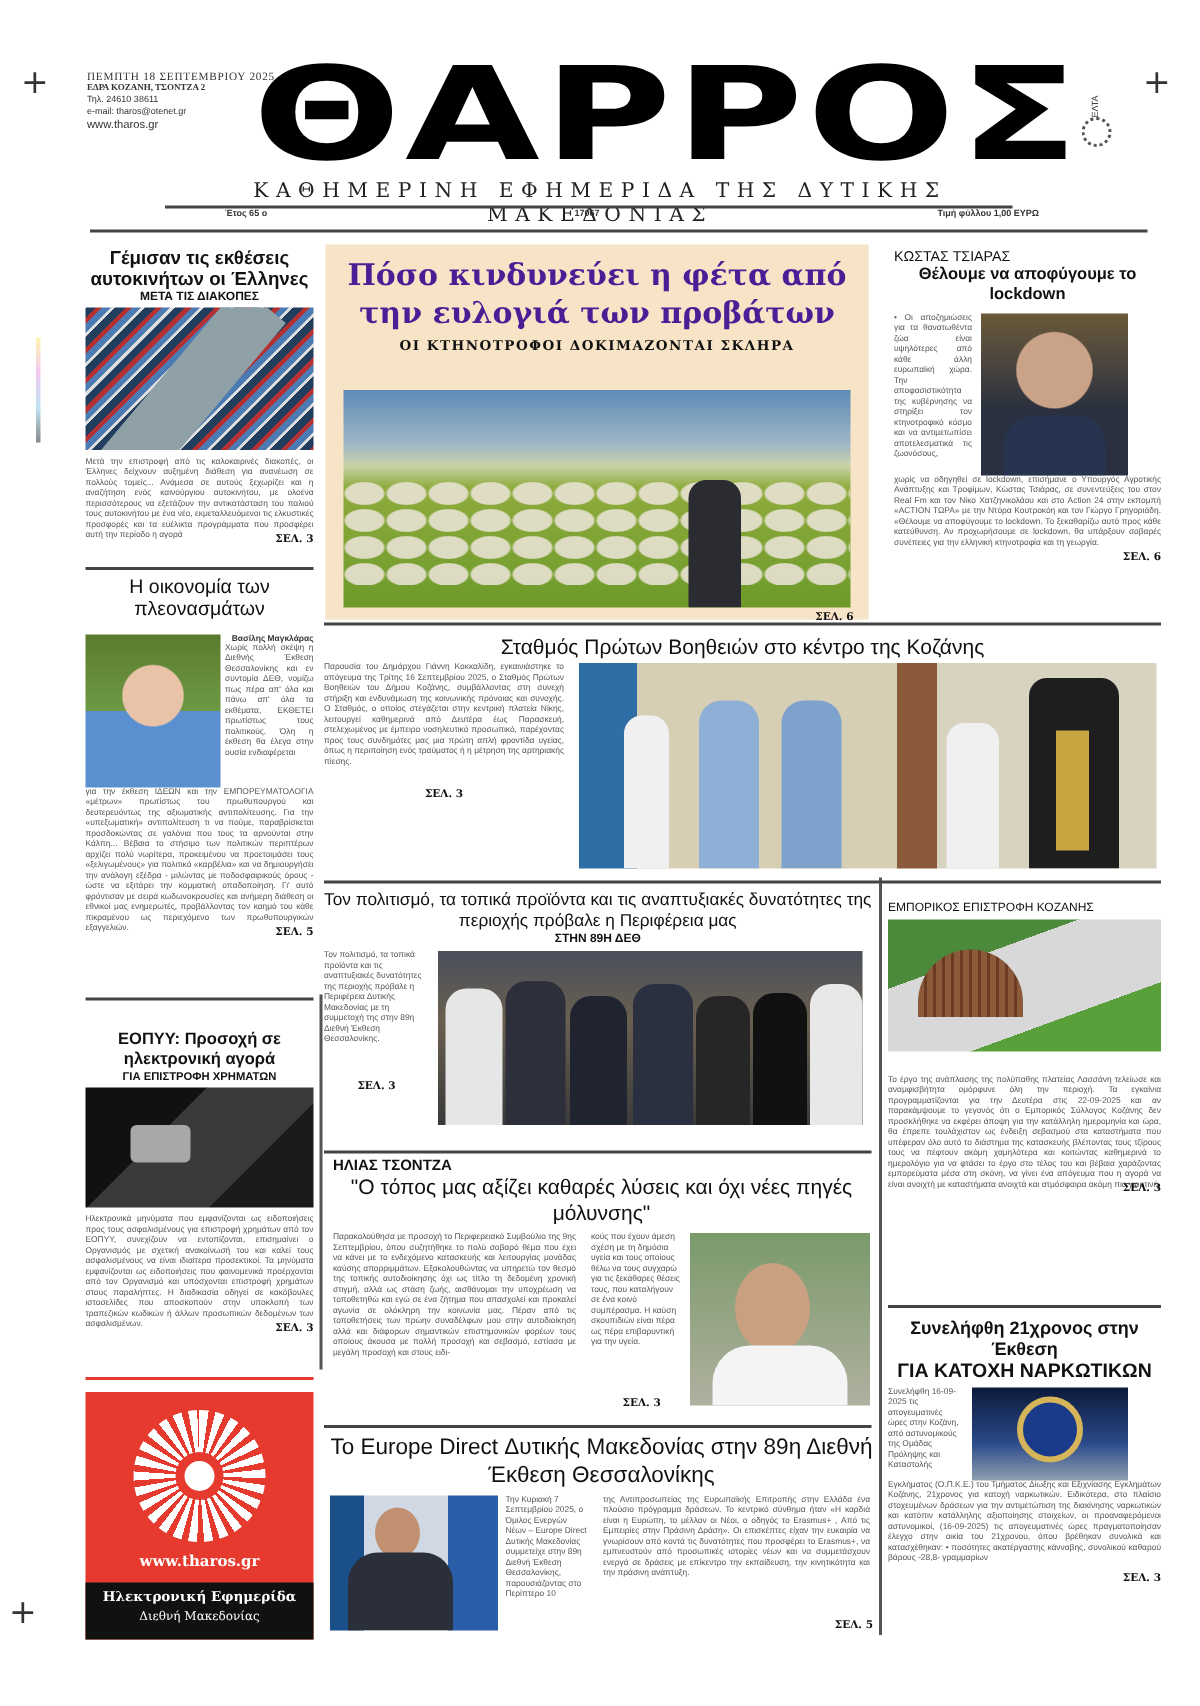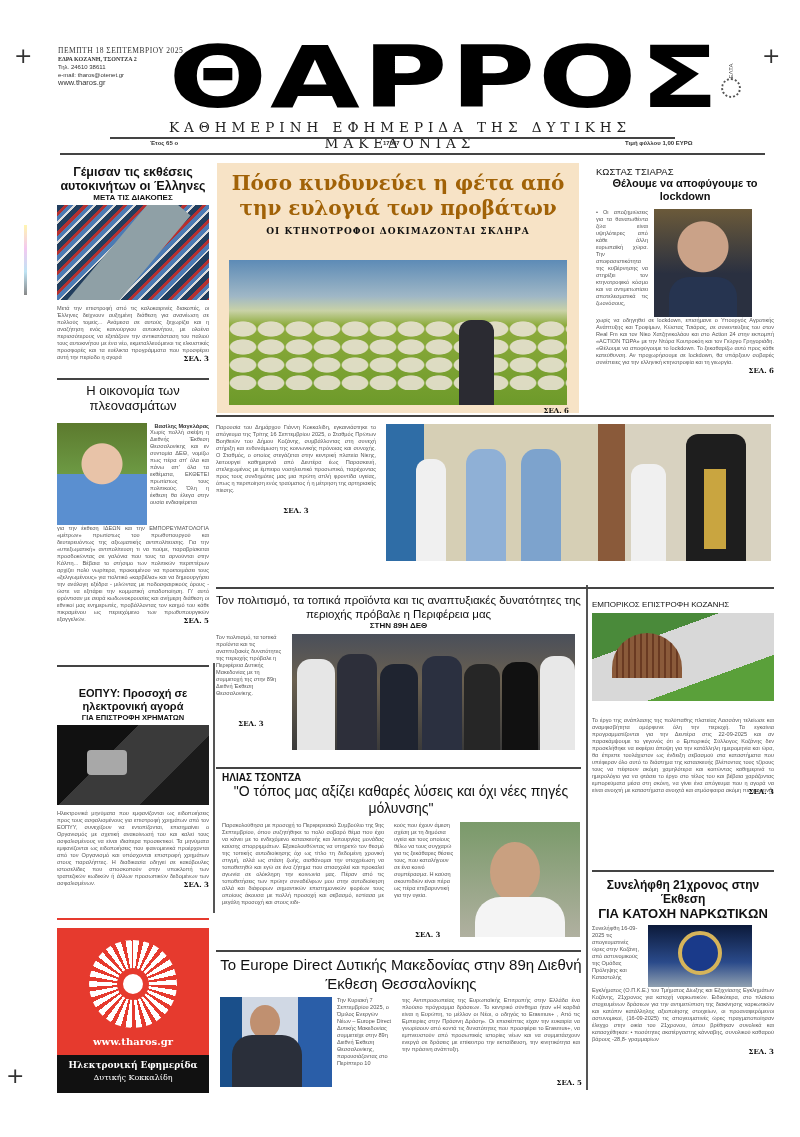--- a/index.html
+++ b/index.html
@@ -18,21 +18,21 @@
   .hr { position: absolute; background: #444; height: 1.5px; }
   .meta-row { top: 140px; font-size: 6px; color: #333; font-weight: bold; }
   .vr { position: absolute; width: 1.5px; background: #555; }
   .story { position: absolute; }
   .hl { font-family: "Liberation Sans", sans-serif; font-weight: bold; text-align: center; color: #111; }
   .kicker { font-family: "Liberation Sans", sans-serif; font-weight: bold; text-align: center; color: #111; }
   .body { font-size: 5.6px; line-height: 7px; color: #555; text-align: justify; }
   .sel { font-family: "DejaVu Serif", serif; font-weight: bold; font-size: 7px; color: #111; text-align: right; }
   .img { position: absolute; overflow: hidden; }
   .feta-box { left: 217px; top: 163px; width: 362px; height: 250px; background: #f7e3c6; }
-  .feta-hl { font-family: "DejaVu Serif", serif; font-weight: bold; font-size: 20px; line-height: 25px; text-align: center; color: #a16207; }
+  .feta-hl { font-family: "DejaVu Serif", serif; font-weight: bold; font-size: 20px; line-height: 25px; text-align: center; color: #4c1d95; }
   .feta-kicker { font-family: "DejaVu Serif", serif; font-weight: bold; font-size: 9px; letter-spacing: 1px; text-align: center; color: #111; }
   .qr-box { left: 57px; top: 928px; width: 152px; height: 165px; background: #e63a2e; }
   .qr-black { background: #111; }
 </style>
 </head>
 <body>
 
 <div class="crop" style="left:14px;top:45px;">+</div>
 <div class="crop" style="left:762px;top:45px;">+</div>
 <div class="crop" style="left:6px;top:1065px;">+</div>
@@ -97,21 +97,21 @@
 </div>
 <div class="hr" style="left:57px;top:918px;width:152px;background:#e63a2e;"></div>
 
 <div class="abs qr-box">
   <div style="position:absolute;left:32px;top:12px;width:88px;height:88px;border-radius:50%;background:repeating-conic-gradient(#fff 0 8deg,#e63a2e 8deg 14deg);">
     <div style="position:absolute;left:28px;top:28px;width:32px;height:32px;border-radius:50%;background:#fff;border:6px solid #e63a2e;"></div>
   </div>
   <div style="position:absolute;top:108px;width:100%;text-align:center;color:#fff;font-family:'DejaVu Serif',serif;font-weight:bold;font-size:10px;">www.tharos.gr</div>
   <div class="qr-black" style="position:absolute;top:127px;width:100%;height:38px;text-align:center;color:#fff;padding-top:5px;">
     <div style="font-family:'DejaVu Serif',serif;font-weight:bold;font-size:9px;">Ηλεκτρονική Εφημερίδα</div>
-    <div style="font-family:'DejaVu Serif',serif;font-size:8px;margin-top:3px;">Δυτικής Κοκκαλίδη</div>
+    <div style="font-family:'DejaVu Serif',serif;font-size:8px;margin-top:3px;">Διεθνή Μακεδονίας</div>
   </div>
 </div>
 
 <div class="abs feta-box">
   <div class="feta-hl" style="margin-top:8px;">Πόσο κινδυνεύει η φέτα από την ευλογιά των προβάτων</div>
   <div class="feta-kicker" style="margin-top:5px;">ΟΙ ΚΤΗΝΟΤΡΟΦΟΙ ΔΟΚΙΜΑΖΟΝΤΑΙ ΣΚΛΗΡΑ</div>
   <div class="img" style="left:12px;top:97px;width:338px;height:145px;background:linear-gradient(#5d8bb6 0%,#9fb7c6 25%,#c9d2a6 35%,#8dab3c 45%,#6d9a2a 100%);">
     <div style="position:absolute;left:0;top:60px;width:100%;height:70px;background:radial-gradient(ellipse 14px 8px,#e8e2d2 90%,transparent 100%) 0 0/28px 18px;opacity:.9;"></div>
     <div style="position:absolute;left:230px;top:60px;width:35px;height:85px;background:#2b2b32;border-radius:12px 12px 0 0;"></div>
   </div>
@@ -126,20 +126,21 @@
     <div class="img" style="position:relative;width:98px;height:108px;margin-left:6px;background:radial-gradient(circle at 50% 35%,#caa288 0 25px,transparent 26px),linear-gradient(#6b5a3a,#2a3040 60%);">
       <div style="position:absolute;left:15px;bottom:0;width:68px;height:40px;background:#263450;border-radius:20px 20px 0 0;"></div>
     </div>
   </div>
   <div class="body">χωρίς να οδηγηθεί σε lockdown, επισήμανε ο Υπουργός Αγροτικής Ανάπτυξης και Τροφίμων, Κώστας Τσιάρας, σε συνεντεύξεις του στον Real Fm και τον Νίκο Χατζηνικολάου και στο Action 24 στην εκπομπή «ACTION ΤΩΡΑ» με την Ντόρα Κουτροκόη και τον Γιώργο Γρηγοριάδη. «Θέλουμε να αποφύγουμε το lockdown. Το ξεκαθαρίζω αυτό προς κάθε κατεύθυνση. Αν προχωρήσουμε σε lockdown, θα υπάρξουν σοβαρές συνέπειες για την ελληνική κτηνοτροφία και τη γεωργία.</div>
   <div class="sel">ΣΕΛ. 6</div>
 </div>
 <div class="hr" style="left:216px;top:415px;width:558px;"></div>
 
 <div class="story" style="left:216px;top:422px;width:558px;">
+  <div class="hl" style="font-size:14px;line-height:18px;font-weight:normal;">Σταθμός Πρώτων Βοηθειών στο κέντρο της Κοζάνης</div>
   <div style="display:flex;margin-top:2px;">
     <div style="width:160px;flex:none;">
       <div class="body">Παρουσία του Δημάρχου Γιάννη Κοκκαλίδη, εγκαινιάστηκε το απόγευμα της Τρίτης 16 Σεπτεμβρίου 2025, ο Σταθμός Πρώτων Βοηθειών του Δήμου Κοζάνης, συμβάλλοντας στη συνεχή στήριξη και ενδυνάμωση της κοινωνικής πρόνοιας και συνοχής. Ο Σταθμός, ο οποίος στεγάζεται στην κεντρική πλατεία Νίκης, λειτουργεί καθημερινά από Δευτέρα έως Παρασκευή, στελεχωμένος με έμπειρο νοσηλευτικό προσωπικό, παρέχοντας προς τους συνδημότες μας μια πρώτη απλή φροντίδα υγείας, όπως η περιποίηση ενός τραύματος ή η μέτρηση της αρτηριακής πίεσης.</div>
       <div class="sel" style="text-align:center;margin-top:12px;">ΣΕΛ. 3</div>
     </div>
     <div class="img" style="position:relative;width:385px;height:137px;margin-left:10px;background:linear-gradient(90deg,#2f6da6 0 10%,#d6cfb5 10% 55%,#8a5a3a 55% 62%,#d8d2c0 62%);">
       <div style="position:absolute;left:30px;top:35px;width:30px;height:102px;background:#f0f0f0;border-radius:12px 12px 0 0;"></div>
       <div style="position:absolute;left:80px;top:25px;width:40px;height:112px;background:#8fb0d6;border-radius:15px 15px 0 0;"></div>
       <div style="position:absolute;left:135px;top:25px;width:40px;height:112px;background:#7da3cd;border-radius:15px 15px 0 0;"></div>
       <div style="position:absolute;left:245px;top:40px;width:35px;height:97px;background:#f0f0f0;border-radius:12px 12px 0 0;"></div>

